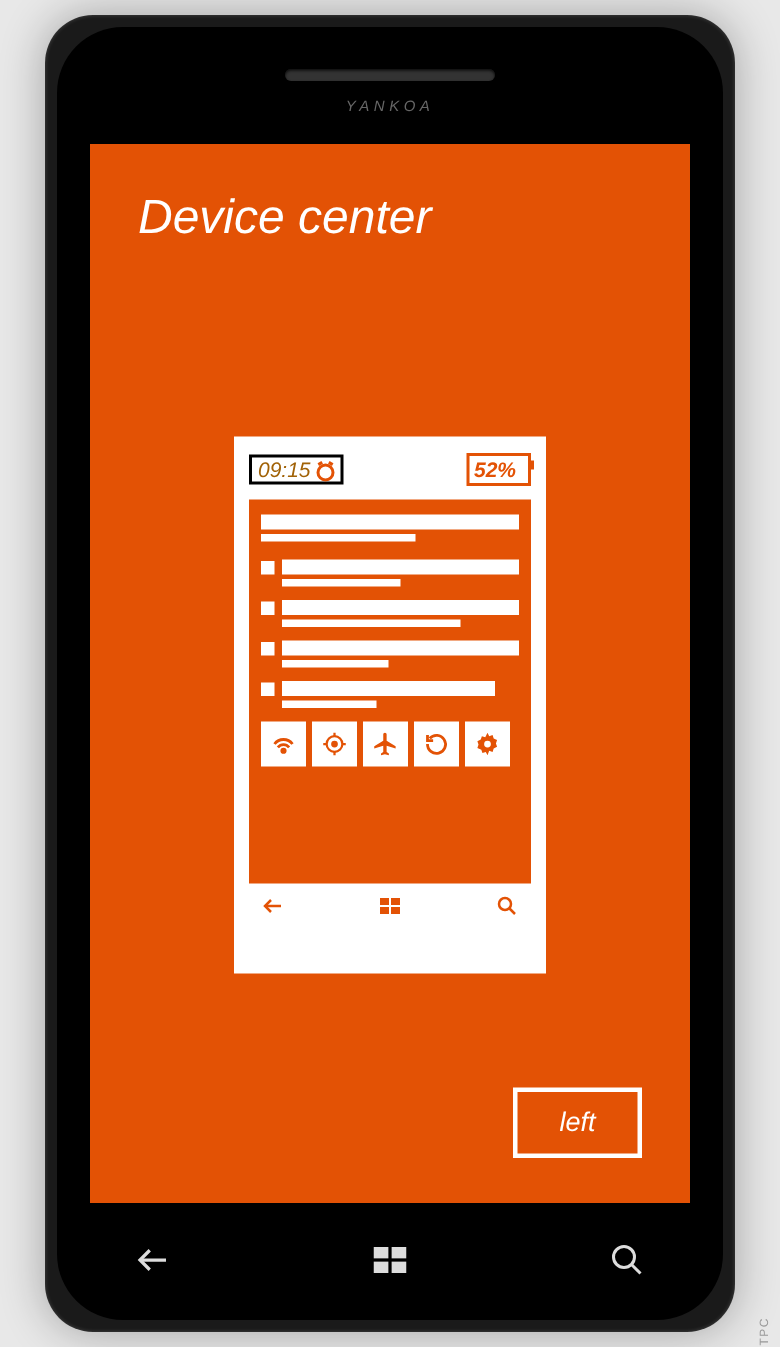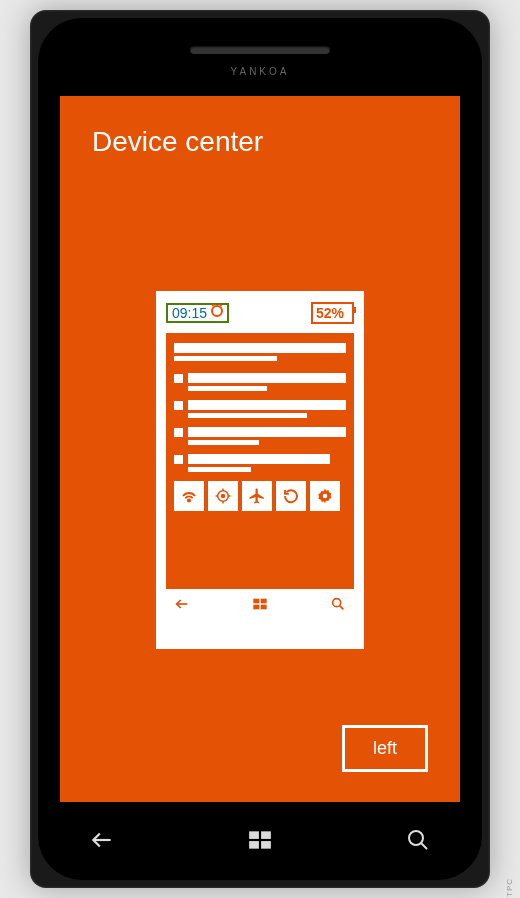--- a/index.html
+++ b/index.html
@@ -11,22 +11,23 @@
       position: relative;
       overflow: hidden;
     }
     .phone-frame {
       position: absolute;
       left: 30px;
       top: 10px;
       width: 460px;
       height: 878px;
       background: #1a1a1a;
-      border-radius: 16px;
+      border-radius: 32px;
       box-shadow: 0 0 30px rgba(0,0,0,0.3), inset 0 0 3px rgba(255,255,255,0.2);
+      font-style: italic;
     }
     .phone-inner {
       position: absolute;
       left: 8px;
       top: 8px;
       right: 8px;
       bottom: 8px;
       background: #000;
       border-radius: 44px;
     }
@@ -55,21 +56,21 @@
       position: absolute;
       top: 78px;
       left: 22px;
       right: 22px;
       bottom: 78px;
       background: #e35205;
       padding: 30px 32px;
     }
     .title {
       color: #fff;
-      font-size: 28px;
+      font-size: 32px;
       font-weight: 300;
       margin-bottom: 6px;
     }
     .subtitle {
       color: rgba(255,255,255,0.75);
       font-size: 14px;
       font-weight: 300;
       line-height: 1.5;
     }
     .mockup {
@@ -83,27 +84,27 @@
       padding: 10px;
     }
     .mock-status {
       display: flex;
       justify-content: space-between;
       align-items: center;
       height: 24px;
       margin-bottom: 8px;
     }
     .mock-time {
-      border: 2px solid #4d7c0f;
-      color: #0369a1;
+      border: 2px solid #000000;
+      color: #a16207;
       font-size: 14px;
       font-weight: 400;
       padding: 0 4px;
       display: flex;
-      align-items: flex-start;
+      align-items: flex-end;
       gap: 4px;
     }
     .mock-alarm {
       width: 12px;
       height: 12px;
       border: 2px solid #e35205;
       border-radius: 50%;
       position: relative;
     }
     .mock-alarm:before, .mock-alarm:after {

